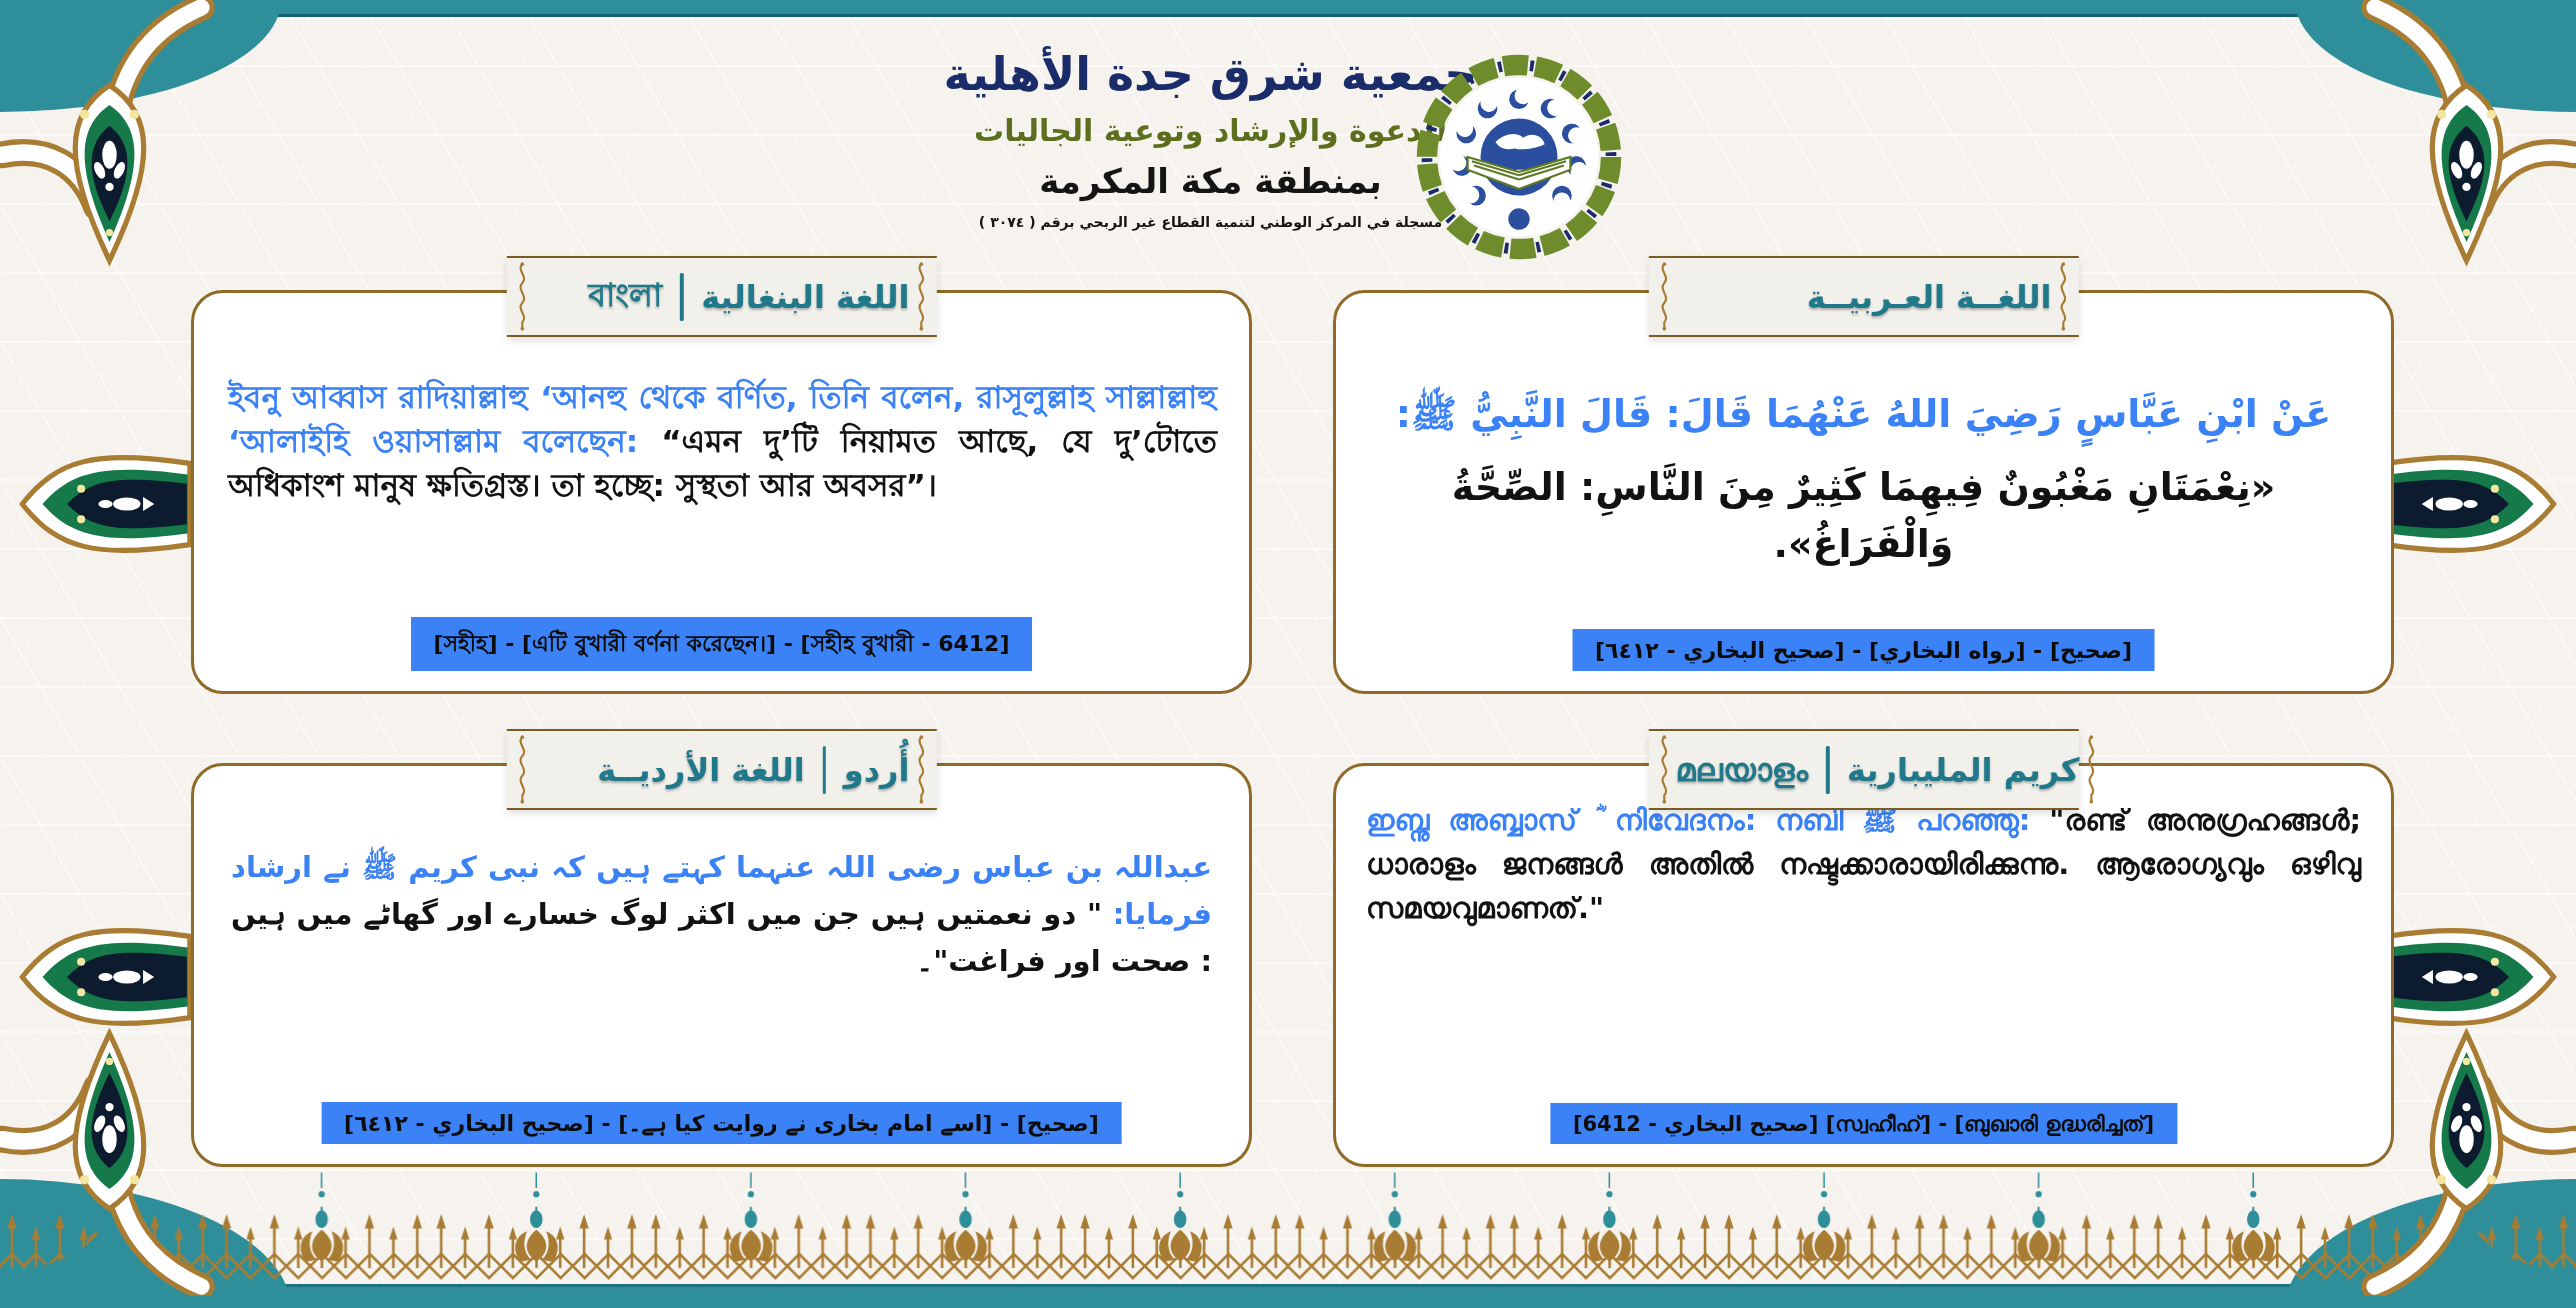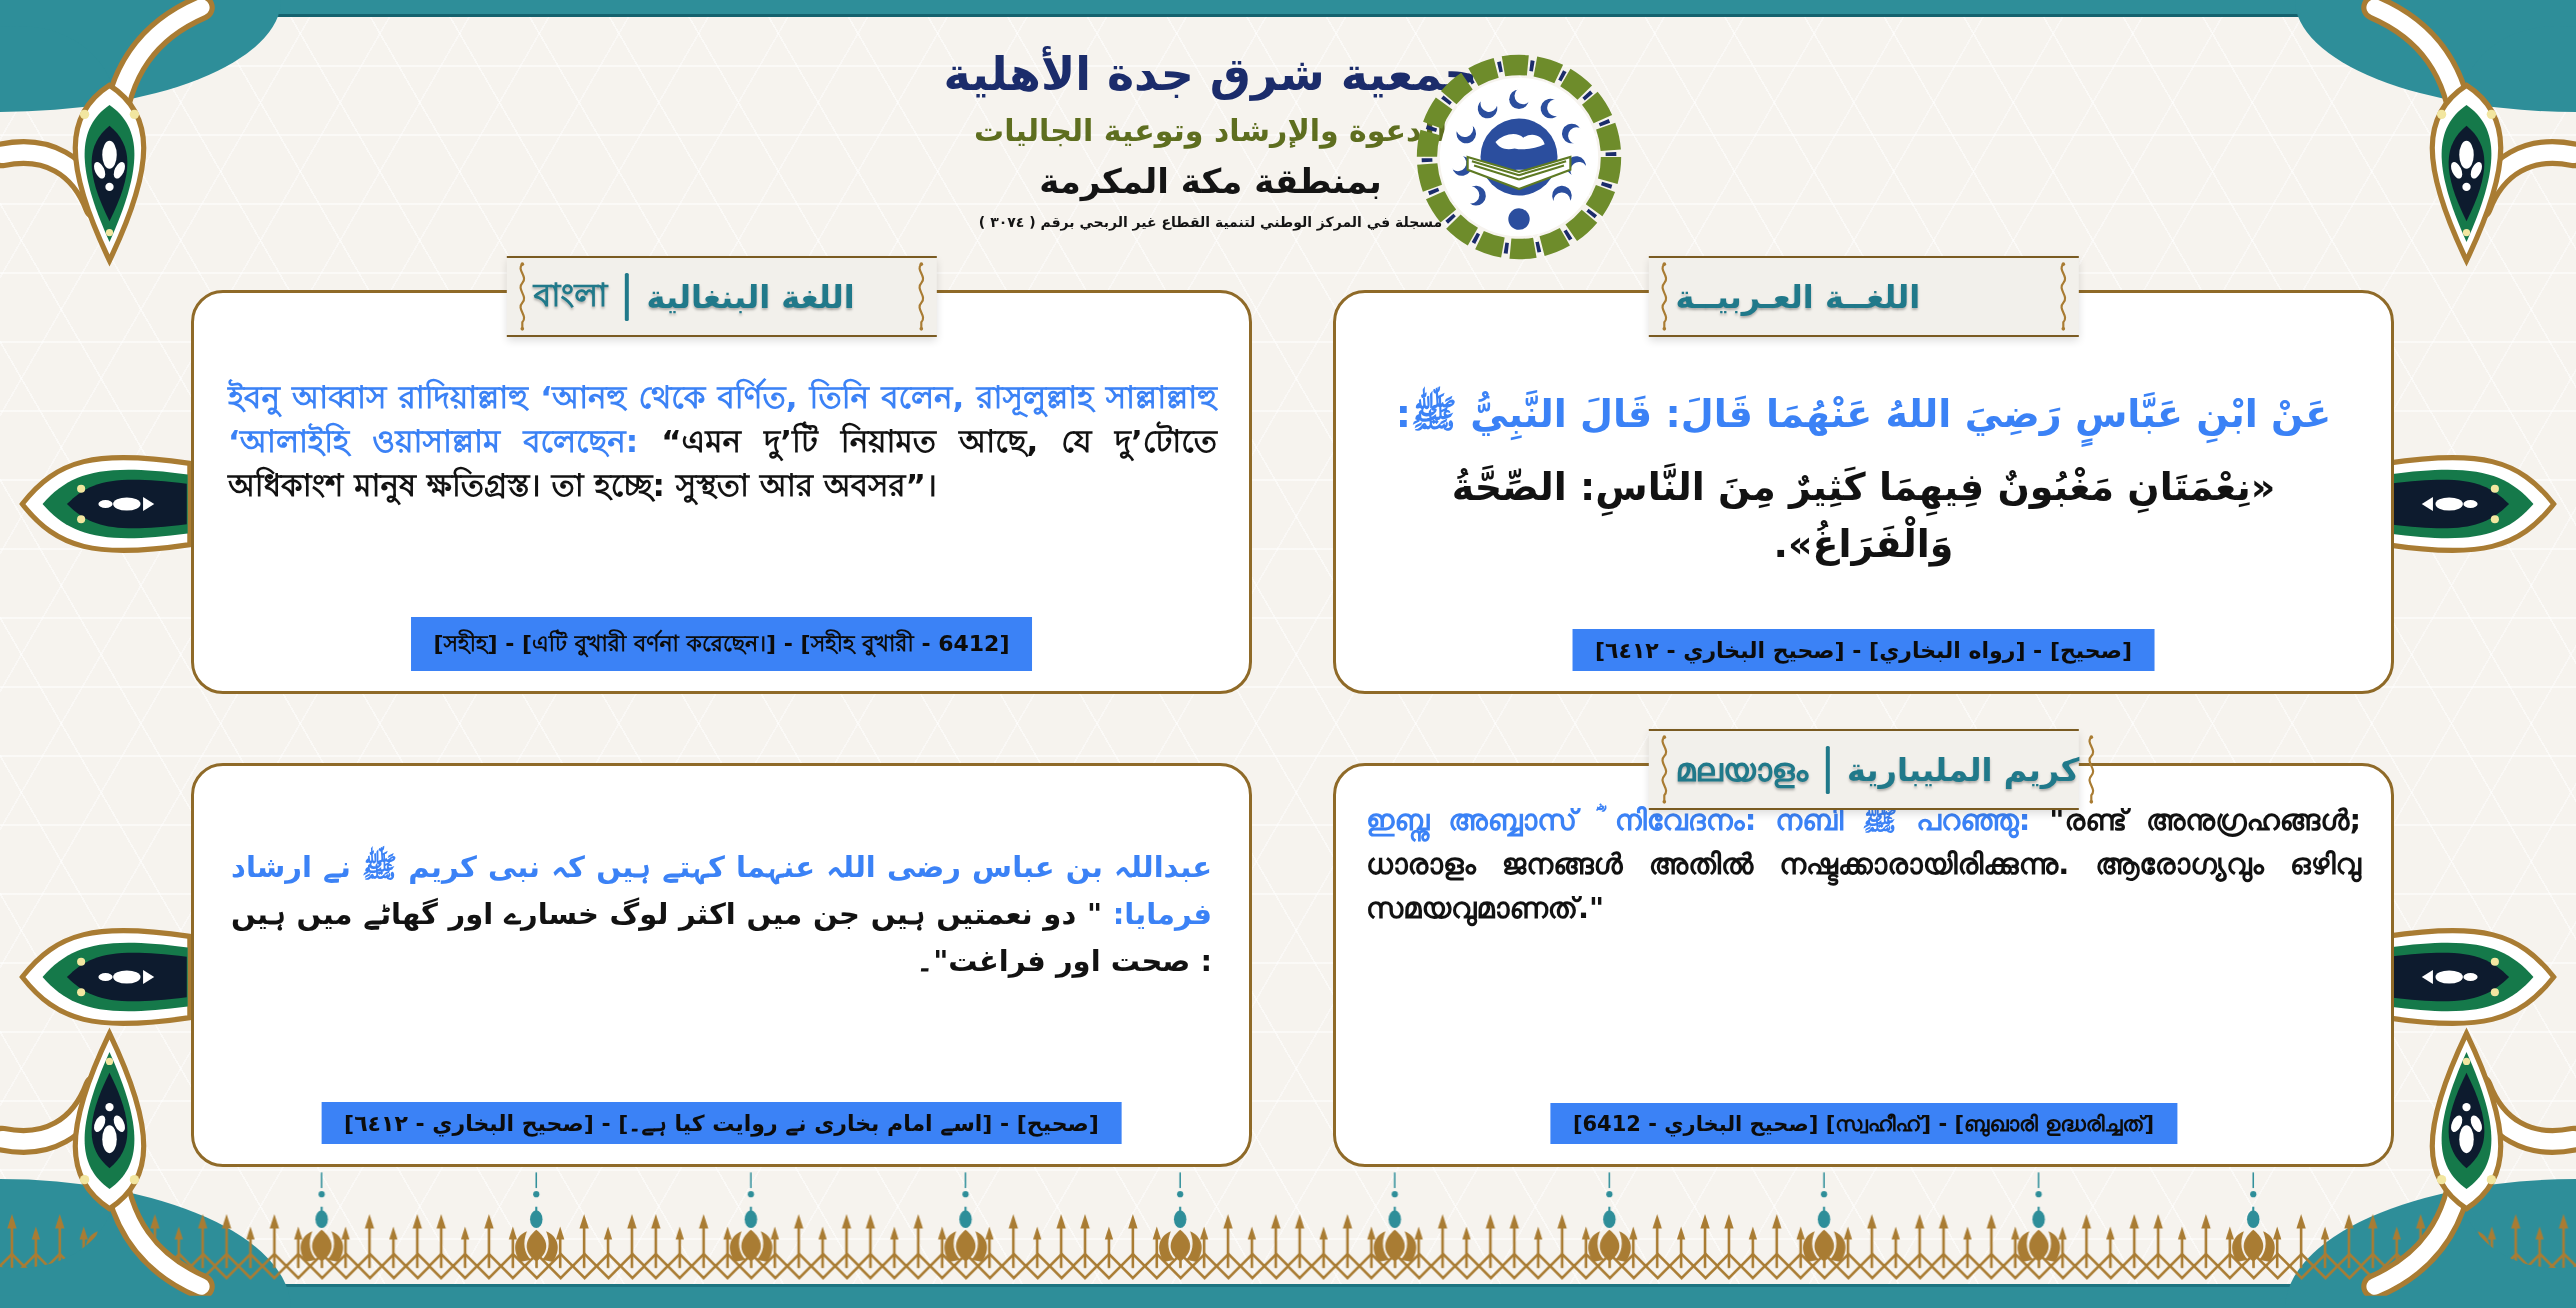--- a/index.html
+++ b/index.html
@@ -45,21 +45,21 @@
   .p-ar{left:1333px;top:290px;}
   .p-ur{left:191px;top:763px;}
   .p-ml{left:1333px;top:763px;}
   .plate{
     position:absolute;left:50%;top:-37px;transform:translateX(-50%);
     width:422px;height:77px;background:#F2F0EB;
     border-top:2.1px solid #7A5B22;border-bottom:2.1px solid #7A5B22;
     box-shadow:0 4.2px 8.3px rgba(0,0,0,.14);
     display:flex;align-items:center;justify-content:space-between;padding:0 4.2px;z-index:4;
   }
-  .plate-text{flex:1;display:flex;align-items:center;justify-content:flex-start;gap:17.7px;}
+  .plate-text{flex:1;display:flex;align-items:center;justify-content:flex-end;gap:17.7px;}
   .t-title{font-size:32px;font-weight:bold;color:#20798A;text-shadow:0 2.1px 2.6px rgba(0,0,0,.28);white-space:nowrap;}
   .plate-div{width:3.6px;height:48px;background:#20798A;border-radius:1.6px;}
   .curl{width:23px;height:69px;flex:0 0 auto;}
   
   .body{position:absolute;margin:0;}
   .narr{color:#3b82f6;}
   .quote{color:#121212;}
   .p-bn .body{top:82px;left:34px;right:32px;font-size:31px;line-height:1.42;font-weight:600;text-align:justify;}
   .p-ar .body{top:93px;right:42px;left:42px;text-align:center;font-weight:bold;}
   .p-ar .narr{display:block;font-size:38px;line-height:1.5;}
@@ -259,20 +259,33 @@
         </svg>
     </div>
     <p class="body" dir="rtl">
       <span class="narr">عَنْ ابْنِ عَبَّاسٍ رَضِيَ اللهُ عَنْهُمَا قَالَ: قَالَ النَّبِيُّ ﷺ:</span>
       <span class="quote">«نِعْمَتَانِ مَغْبُونٌ فِيهِمَا كَثِيرٌ مِنَ النَّاسِ: الصِّحَّةُ وَالْفَرَاغُ».</span>
     </p>
     <div class="footer" dir="rtl">[صحيح] - [رواه البخاري] - [صحيح البخاري - ٦٤١٢]</div>
   </div>
 
   <div class="panel p-ur">
+    <div class="plate">
+      <svg class="curl" viewBox="0 0 44 132" width="23" height="69">
+          <use href="#curl"></use>
+        </svg>
+      <div class="plate-text">
+        <span class="t-title">اللغة الأرديــة</span>
+        <span class="plate-div"></span>
+        <span class="t-title">أُردو</span>
+      </div>
+      <svg class="curl" viewBox="0 0 44 132" width="23" height="69">
+          <use href="#curl"></use>
+        </svg>
+    </div>
     <p class="body" dir="rtl">
       <span class="narr">عبداللہ بن عباس رضی اللہ عنہما کہتے ہیں کہ نبی کریم ﷺ نے ارشاد فرمایا:</span>
       <span class="quote">" دو نعمتیں ہیں جن میں اکثر لوگ خسارے اور گھاٹے میں ہیں : صحت اور فراغت"۔</span>
     </p>
     <div class="footer" dir="rtl">[صحيح] - [اسے امام بخاری نے روایت کیا ہے۔] - [صحيح البخاري - ٦٤١٢]</div>
   </div>
 
   <div class="panel p-ml">
     <div class="plate">
       <svg class="curl" viewBox="0 0 44 132" width="23" height="69">

